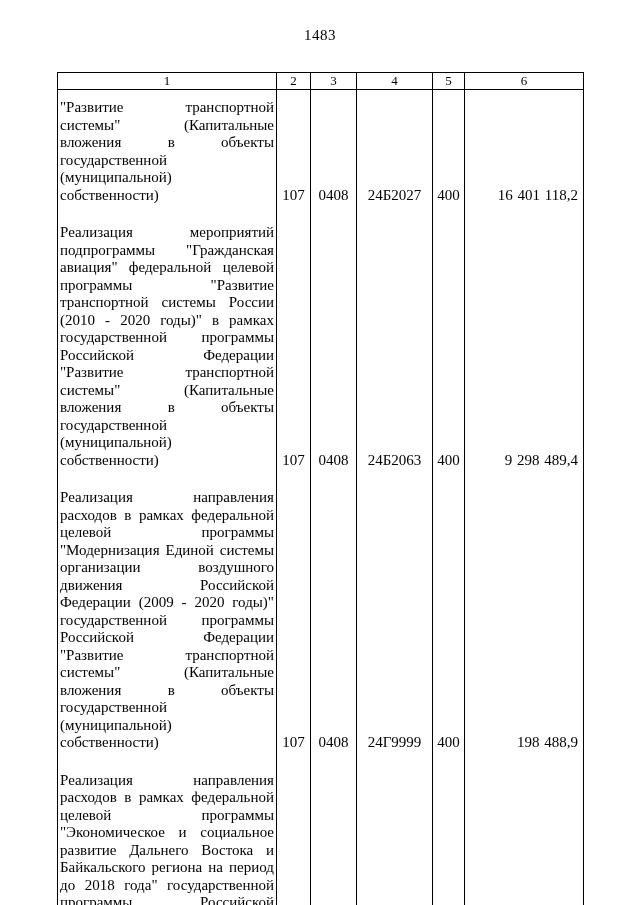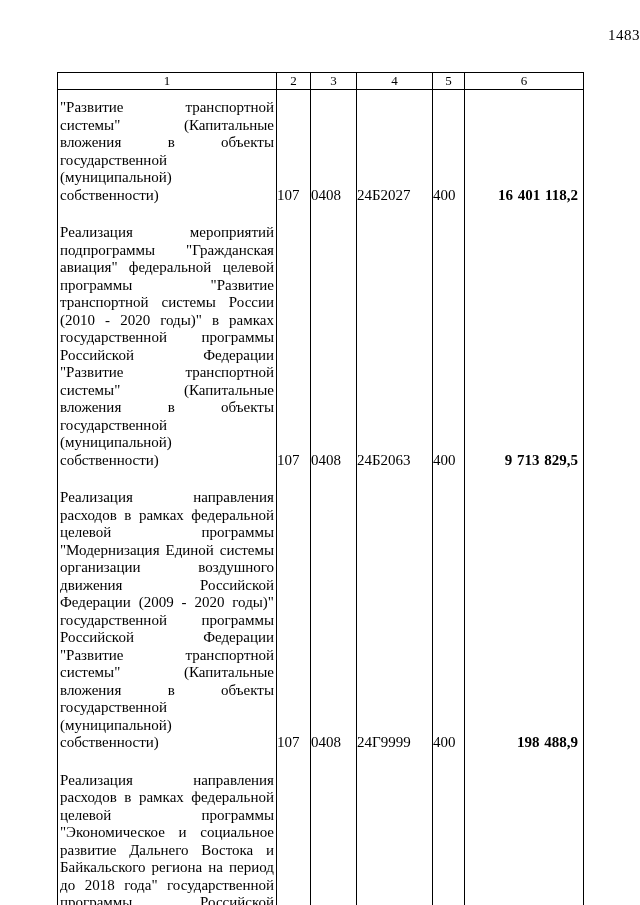--- a/index.html
+++ b/index.html
@@ -7,21 +7,21 @@
   body {
     width: 640px;
     height: 905px;
     overflow: hidden;
     font-family: "Liberation Serif", "DejaVu Serif", serif;
     color: #000;
     position: relative;
   }
   .page-number {
     padding-top: 27px;
-    text-align: right;
+    text-align: center;
     font-size: 15px;
     letter-spacing: 0.5px;
   }
   table.doc-table {
     border-collapse: collapse;
     table-layout: fixed;
     width: 526px;
     margin: 28px 0 0 57px;
   }
   table.doc-table th {
@@ -40,27 +40,27 @@
     line-height: 17.5px;
     vertical-align: bottom;
     word-spacing: 1px;
   }
   td.c1 {
     text-align: justify;
     vertical-align: top;
     padding: 9px 2px 11px 2px;
   }
   td.code {
+    text-align: center;
     padding: 0 0 11px 0;
   }
   td.amount {
     text-align: right;
     padding: 0 5px 11px 9px;
     white-space: nowrap;
-    font-weight: bold;
   }
   tr.last-row td { border-bottom: 1px solid #000; }
   tr.last-row td.c1 { padding-bottom: 58px; }
 </style>
 </head>
 <body>
 
 <div class="page-number">1483</div>
 
 <table class="doc-table">
@@ -90,21 +90,21 @@
       <td class="code">24Б2027</td>
       <td class="code">400</td>
       <td class="amount">16 401 118,2</td>
     </tr>
     <tr>
       <td class="c1">Реализация мероприятий подпрограммы "Гражданская авиация" федеральной целевой программы "Развитие транспортной системы России (2010 - 2020 годы)" в рамках государственной программы Российской Федерации "Развитие транспортной системы" (Капитальные вложения в объекты государственной (муниципальной) собственности)</td>
       <td class="code">107</td>
       <td class="code">0408</td>
       <td class="code">24Б2063</td>
       <td class="code">400</td>
-      <td class="amount">9 713 829,5</td>
+      <td class="amount">9 298 489,4</td>
     </tr>
     <tr>
       <td class="c1">Реализация направления расходов в рамках федеральной целевой программы "Модернизация Единой системы организации воздушного движения Российской Федерации (2009 - 2020 годы)" государственной программы Российской Федерации "Развитие транспортной системы" (Капитальные вложения в объекты государственной (муниципальной) собственности)</td>
       <td class="code">107</td>
       <td class="code">0408</td>
       <td class="code">24Г9999</td>
       <td class="code">400</td>
       <td class="amount">198 488,9</td>
     </tr>
     <tr class="last-row">

